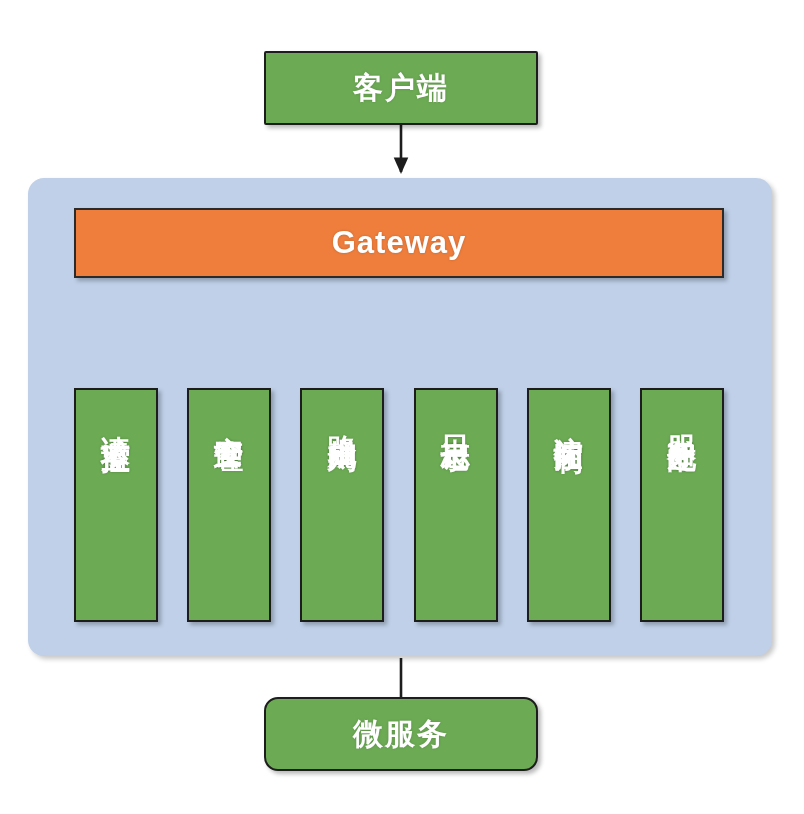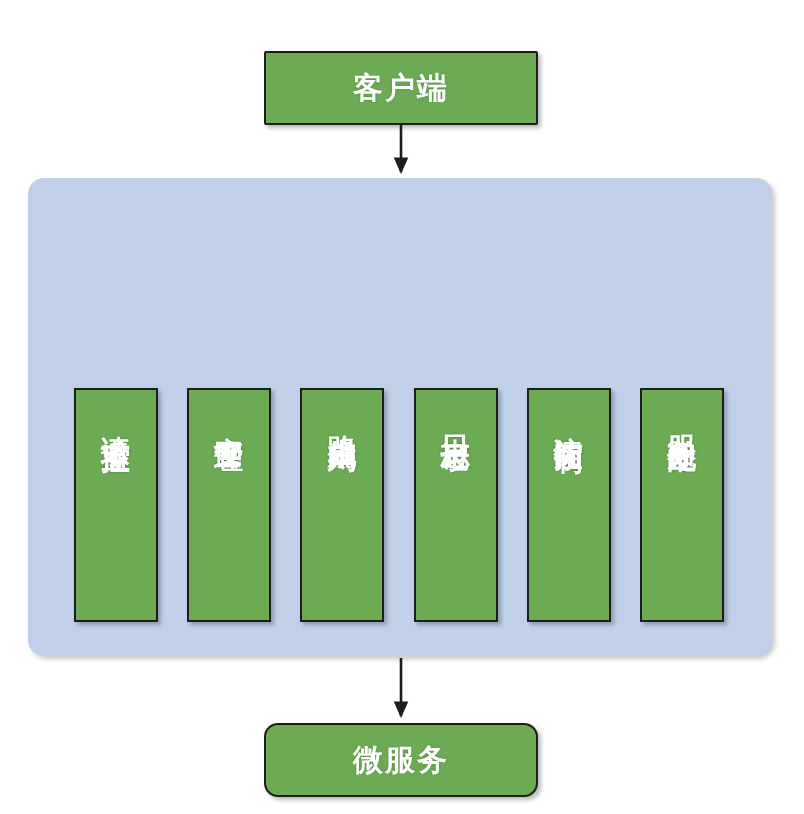--- a/index.html
+++ b/index.html
@@ -44,21 +44,21 @@
     top: 28px;
     width: 274px;
     height: 74px;
     border-radius: 2px;
     box-shadow: 3px 3px 4px rgba(0,0,0,0.28);
     margin-top: 23px;
   }
 
   .micro-node {
     left: 264px;
-    top: 723px;
+    top: 697px;
     width: 274px;
     height: 74px;
     border-radius: 14px;
     box-shadow: 3px 3px 4px rgba(0,0,0,0.28);
   }
 
   .container-node {
     position: absolute;
     left: 28px;
     top: 178px;
@@ -162,20 +162,23 @@
 
     <line x1="401" y1="658" x2="401" y2="716" stroke="#1d1d1d" stroke-width="2.6" marker-end="url(#arrowhead)"></line>
   </svg>
 
   <div class="node client-node">
     <span>客户端</span>
   </div>
 
   <div class="container-node"></div>
 
+  <div class="node gateway-node">
+    <span>Gateway</span>
+  </div>
 
   <div class="feature-row">
     <div class="feature-node">
       <span class="feature-label">请求监控</span>
     </div>
     <div class="feature-node">
       <span class="feature-label">安全管理</span>
     </div>
     <div class="feature-node">
       <span class="feature-label">路由规则</span>

